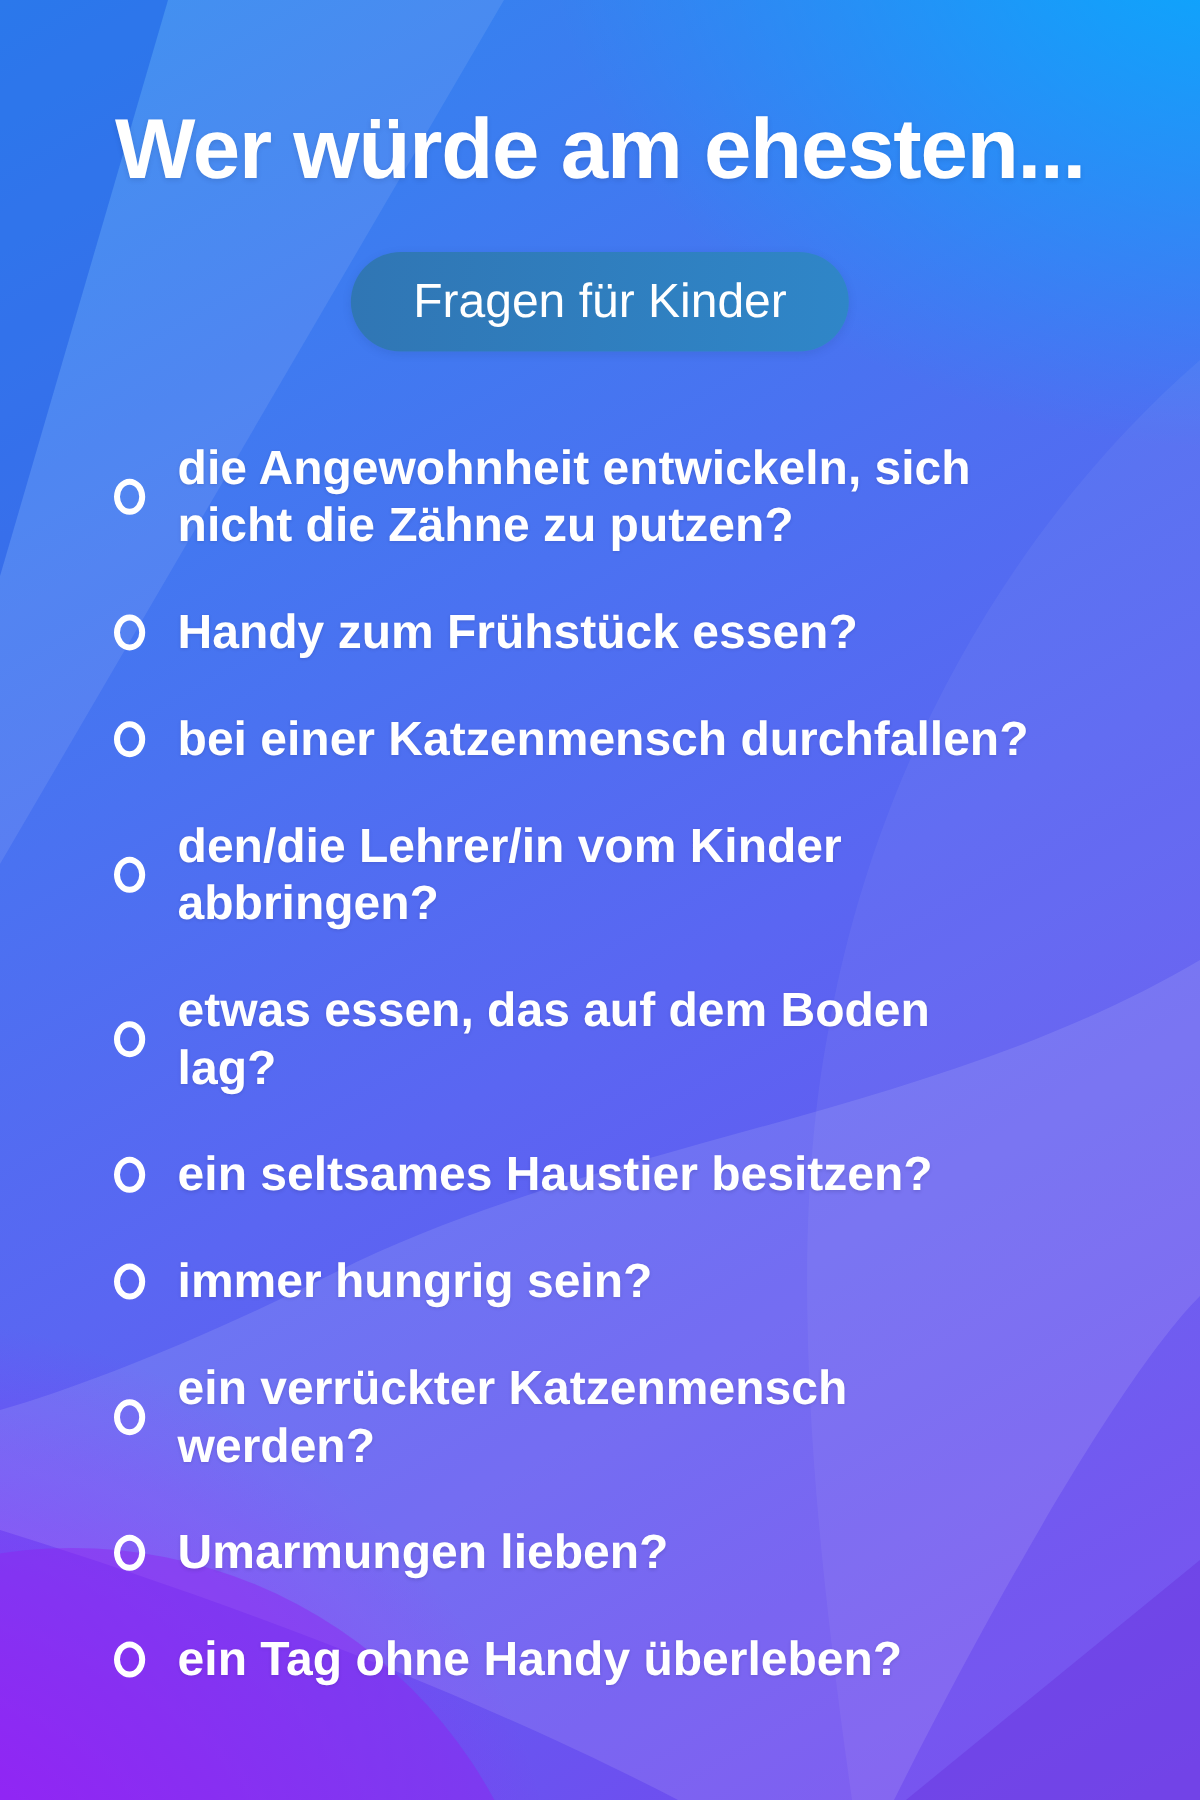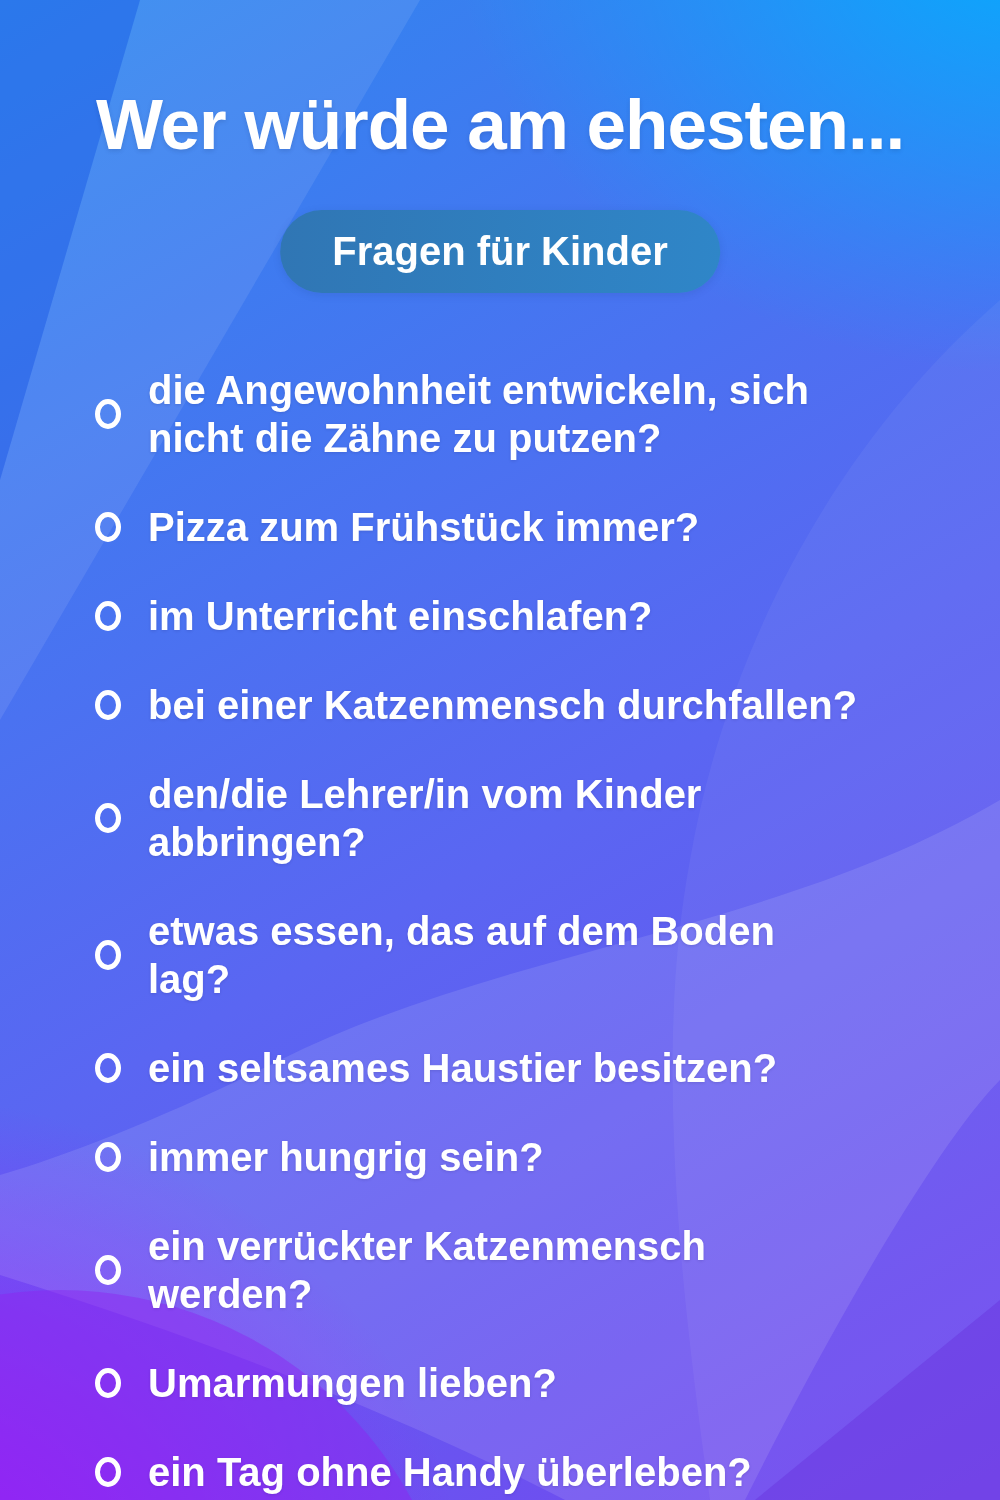--- a/index.html
+++ b/index.html
@@ -42,21 +42,21 @@
     position: absolute;
     top: 210px;
     left: 50%;
     transform: translateX(-50%);
     height: 83px;
     line-height: 83px;
     padding: 0 52px;
     border-radius: 42px;
     background: linear-gradient(95deg, #3076b4 0%, #2f86c8 100%);
     font-size: 40px;
-    font-weight: 700;
+    font-weight: 400;
     white-space: nowrap;
     box-shadow: 0 2px 8px rgba(20,50,100,0.12);
   }
 
   .questions {
     position: absolute;
     top: 366px;
     left: 95px;
     width: 770px;
     margin: 0;
@@ -126,25 +126,21 @@
   <div class="badge">Fragen für Kinder</div>
 
   <ul class="questions">
     <li class="q">
       <span class="bullet"></span>
       <span class="q-text">die Angewohnheit entwickeln, sich
 nicht die Zähne zu putzen?</span>
     </li>
     <li class="q">
       <span class="bullet"></span>
-      <span class="q-text">Pizza zum Frühstück immer?</span>
-    </li>
-    <li class="q">
-      <span class="bullet"></span>
-      <span class="q-text">im Unterricht einschlafen?</span>
+      <span class="q-text">Handy zum Frühstück essen?</span>
     </li>
     <li class="q">
       <span class="bullet"></span>
       <span class="q-text">bei einer Katzenmensch durchfallen?</span>
     </li>
     <li class="q">
       <span class="bullet"></span>
       <span class="q-text">den/die Lehrer/in vom Kinder
 abbringen?</span>
     </li>

